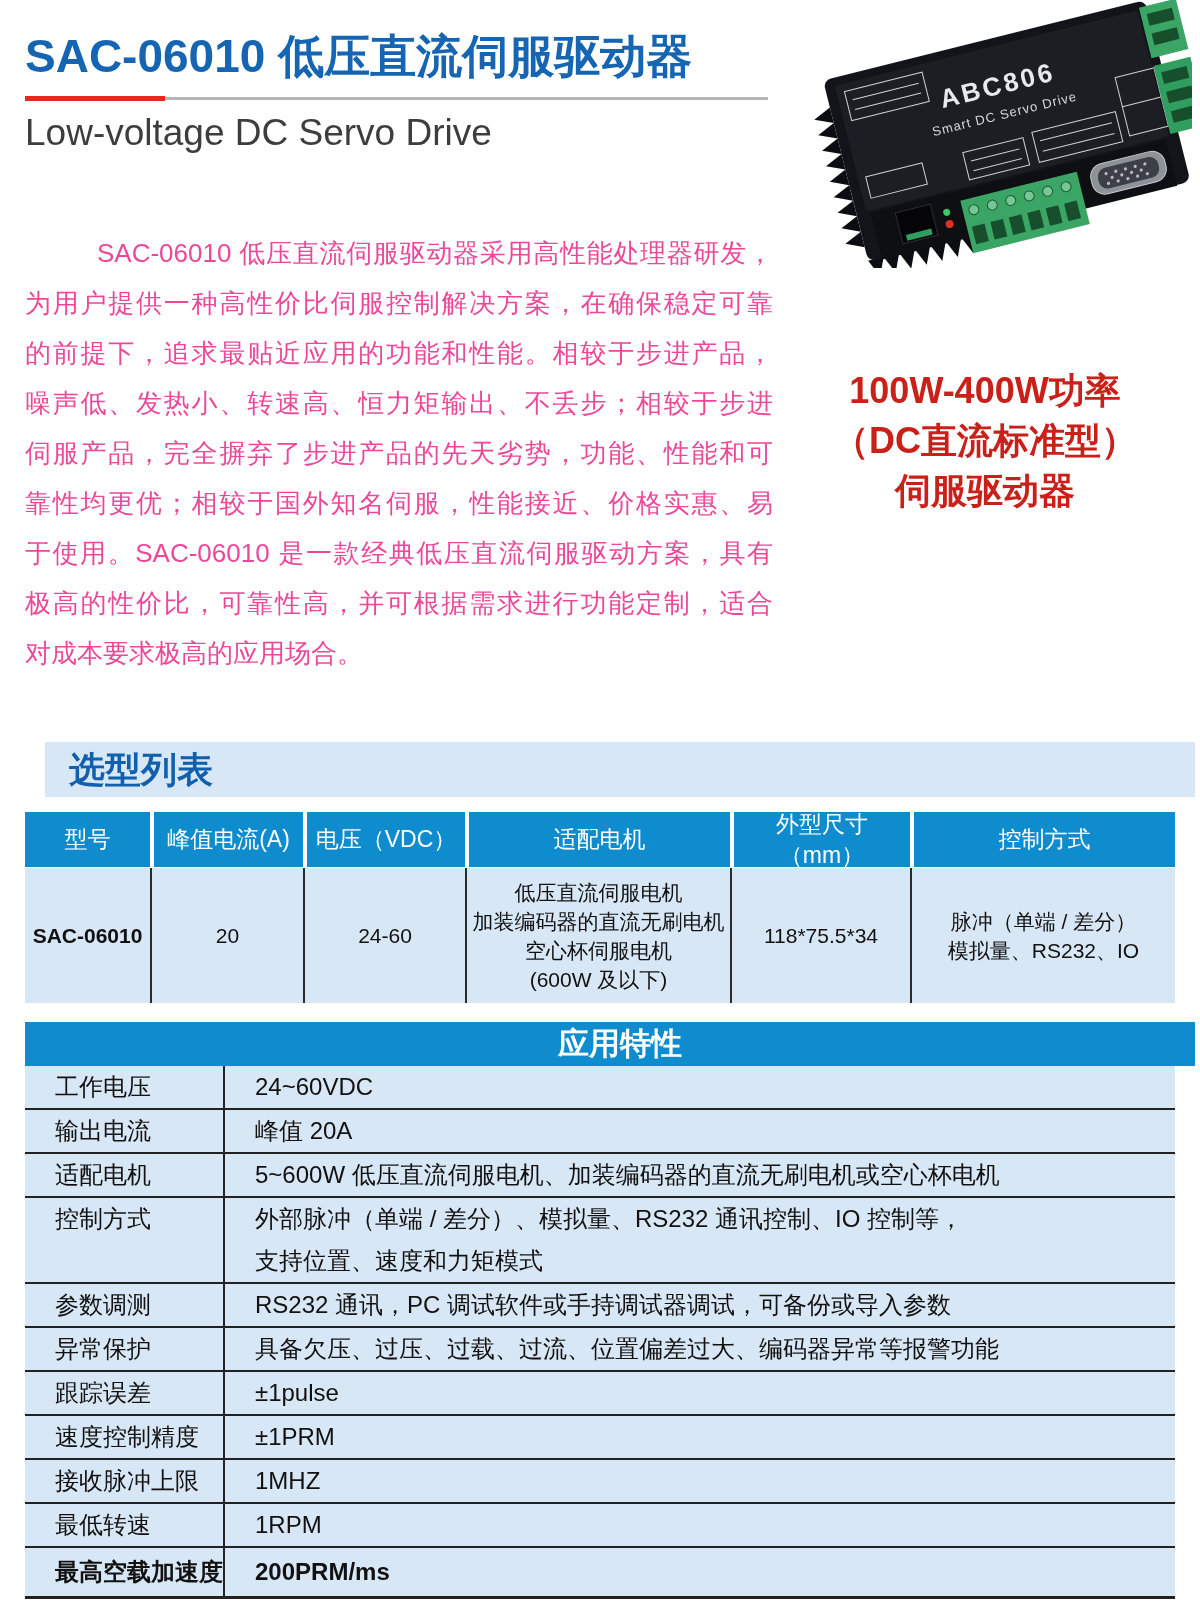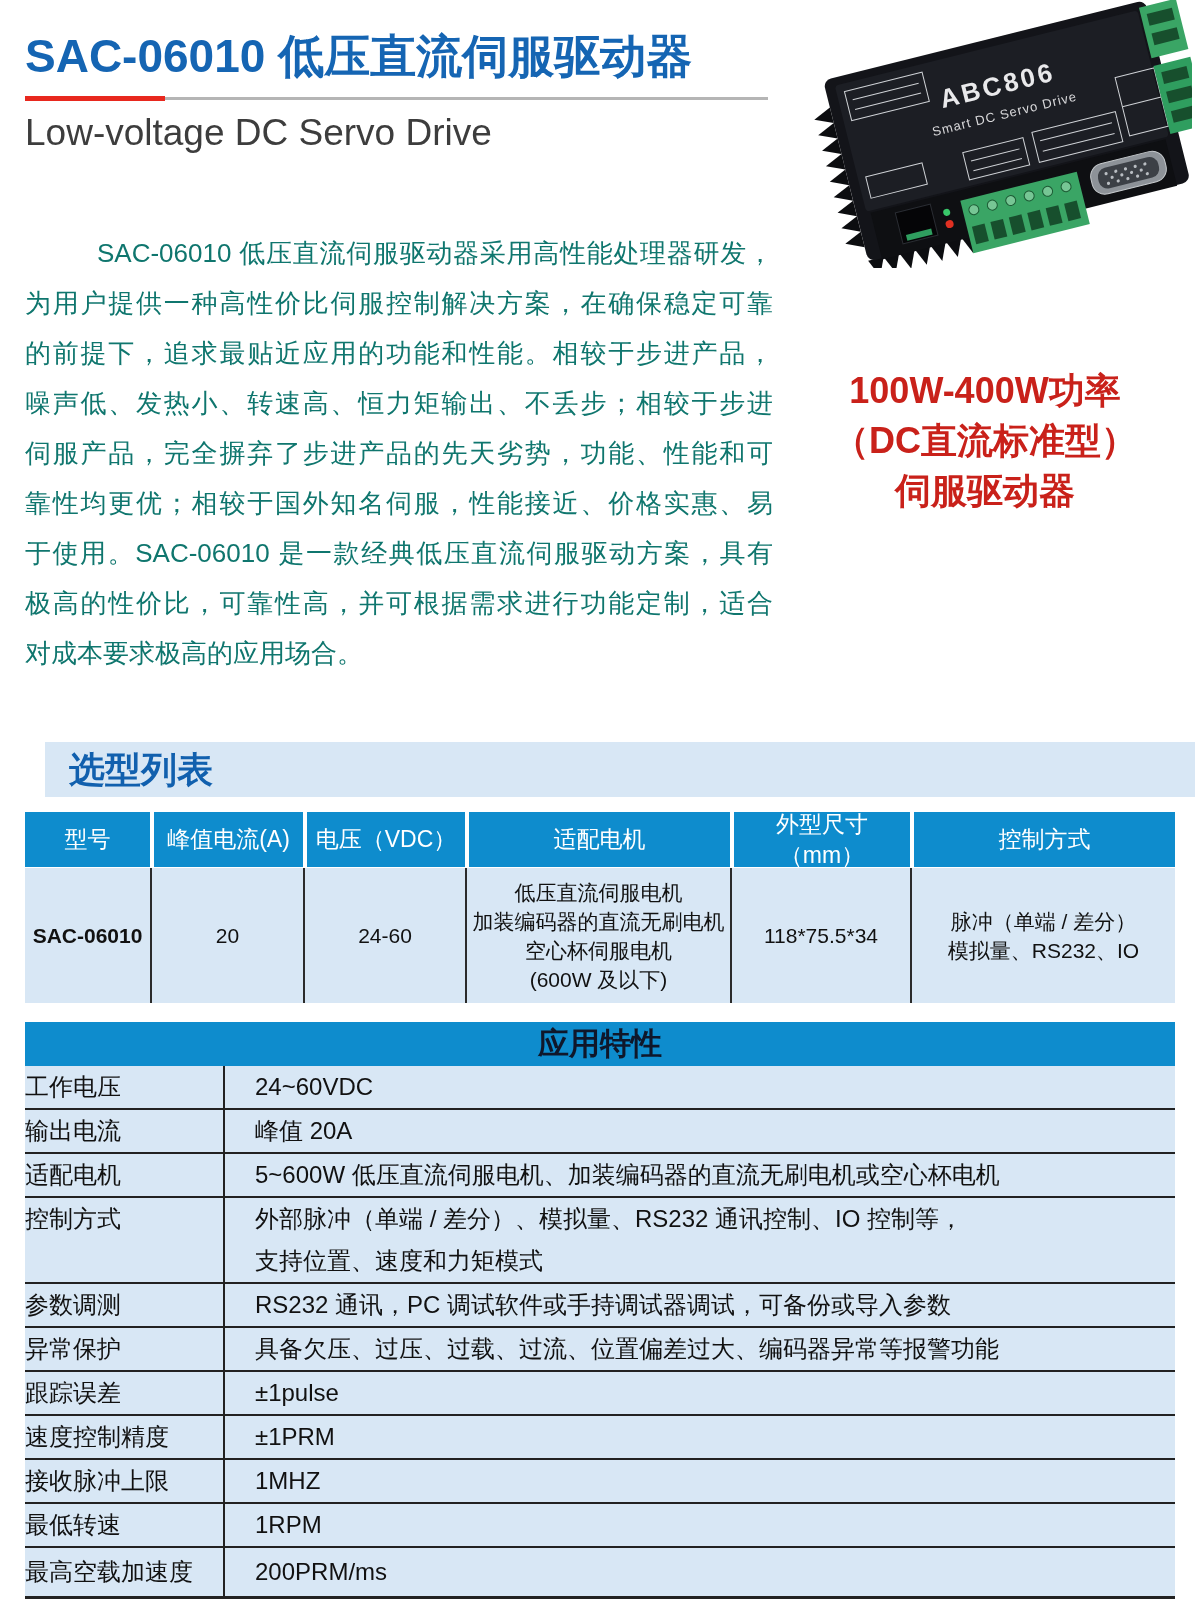--- a/index.html
+++ b/index.html
@@ -14,43 +14,43 @@
     font-size:46px; font-weight:bold; color:var(--title-blue); white-space:nowrap;
   }
   .rule { position:absolute; left:25px; top:96px; width:1150px; height:6px; }
   .rule-red  { position:absolute; left:0; top:0; width:140px; height:5px; background:var(--red-line); }
   .rule-gray { position:absolute; left:140px; top:1px; right:0; height:3px; background:#b5b5b5; }
   .subtitle {
     position:absolute; left:25px; top:112px;
     font-size:37px; font-weight:400; color:#3d3d3d; white-space:nowrap;
   }
   
-  .intro { position:absolute; left:25px; top:228px; width:748px; font-size:26px; color:#0f766e; }
+  .intro { position:absolute; left:25px; top:228px; width:748px; font-size:26px; color:#ec4899; }
   .intro .line { height:50px; line-height:50px; text-align:justify; text-align-last:justify; box-sizing:border-box; }
   .intro .line.first { padding-left:72px; }
   .intro .line.final { text-align-last:left; }
   
   .caption {
     position:absolute; left:780px; top:366px; width:410px; text-align:center;
     font-size:36px; font-weight:bold; color:var(--red-text);
   }
   .caption div { line-height:50px; }
   
   .photo { position:absolute; left:768px; top:0; width:424px; height:268px; background:#fff; }
   
   .sel-bar {
     position:absolute; left:25px; top:742px; width:1150px; height:55px;
     background:var(--light-blue);
     margin-left:20px;
   }
   .sel-bar span { display:inline-block; margin-left:24px; line-height:55px; font-size:36px; font-weight:bold; color:var(--dark-blue); }
   .feat-bar {
     position:absolute; left:25px; top:1022px; width:1150px; height:44px;
-    background:var(--header-blue); color:#0f172a; text-align:center;
-    font-size:31px; font-weight:bold; line-height:44px;
+    background:var(--header-blue); color:#ffffff; text-align:center;
+    font-size:31px; font-weight:bold; line-height:44px;padding-left:20px;
   }
   
   .sel { position:absolute; left:25px; top:812px; width:1150px; }
   .sel-head { display:flex; height:55px; }
   .sel-head .cell {
     background:var(--header-blue); color:#fff; font-size:23px;
     display:flex; align-items:center; justify-content:center;
     box-sizing:border-box; border-left:4px solid #fff; text-align:center;
   }
   .sel-head .cell:first-child { border-left:none; }
@@ -62,24 +62,24 @@
   }
   .sel-row .cell:first-child { border-left:none; }
   .sel-row .model { font-weight:bold; }
   .c0{width:125px;} .c1{width:153px;} .c2{width:162px;} .c3{width:265px;} .c4{width:180px;} .c5{width:265px;}
   
   .feat {
     position:absolute; left:25px; top:1066px; width:1150px;
     background:var(--light-blue); border-bottom:3px solid #222;
   }
   .feat-row { display:flex; border-bottom:2px solid #222; }
-  .feat-row:last-child { border-bottom:none; }
+  .feat-row:last-child { border-bottom:none;font-weight:bold; }
   .feat-label {
     width:200px; box-sizing:border-box; border-right:2px solid #222;
-    font-size:24px; line-height:42px; color:#111; flex-shrink:0;
+    padding-left:30px; font-size:24px; line-height:42px; color:#111; flex-shrink:0;
   }
   .feat-value { flex:1; padding-left:30px; font-size:24px; line-height:42px; color:#111; }
   .feat-row.last .feat-label, .feat-row.last .feat-value { line-height:48px; }
 </style>
 </head>
 <body>
 
 <div class="page">
 
   <div class="title">SAC-06010 低压直流伺服驱动器</div>

